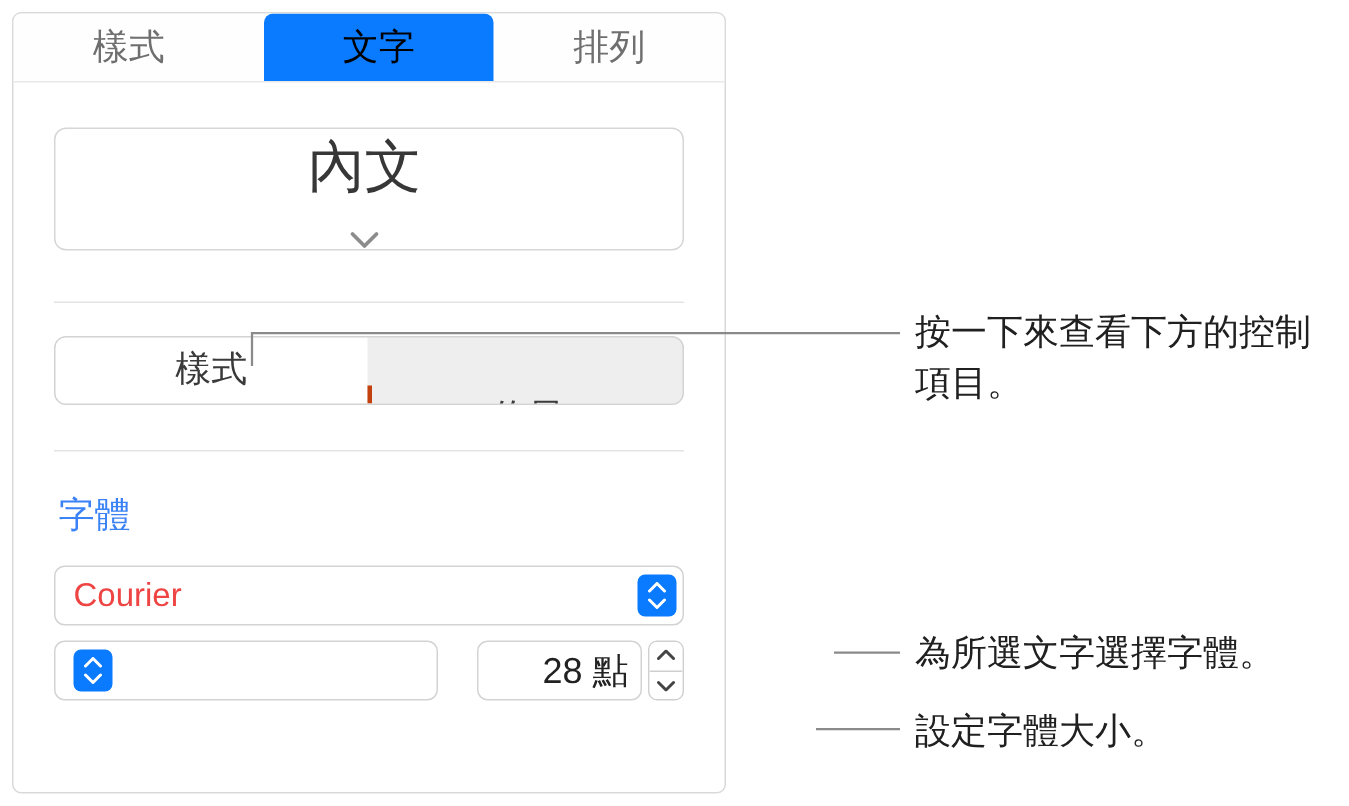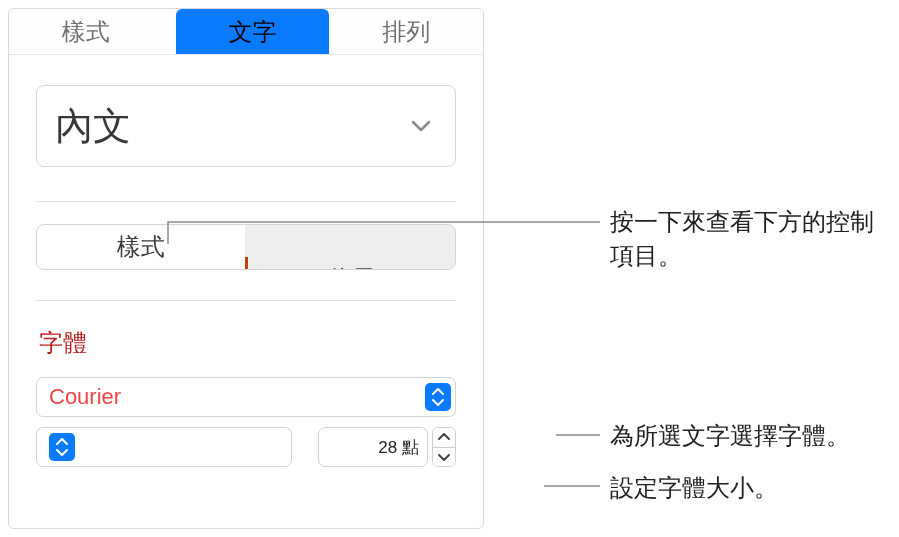--- a/index.html
+++ b/index.html
@@ -45,20 +45,21 @@
   .style-dropdown {
     margin: 30px 27px 0 27px;
     height: 82px;
     border: 1px solid #d6d6d6;
     border-radius: 8px;
     display: flex;
     align-items: center;
     justify-content: space-between;
     padding: 0 24px 0 18px;
     cursor: pointer;
+    flex-direction: column;
   }
   .style-dropdown-label {
     font-size: 38px;
     color: #373737;
     font-weight: 400;
   }
   .chevron {
     width: 20px; height: 12px;
     position: relative;
   }
@@ -99,21 +100,21 @@
     margin-top: 32px;
   }
   .hr2 {
     height: 1px;
     background: #e3e3e3;
     margin: 30px 27px 0 27px;
   }
   .section-label {
     margin: 26px 0 0 30px;
     font-size: 24px;
-    color: #b91c1c;
+    color: #3b82f6;
   }
   .font-row {
     margin: 18px 27px 0 27px;
   }
   .popup {
     display: flex;
     align-items: center;
     justify-content: space-between;
     border: 1px solid #d3d3d3;
     border-radius: 7px;
@@ -153,21 +154,21 @@
   .size-field {
     width: 110px;
     height: 40px;
     border: 1px solid #d3d3d3;
     border-radius: 7px;
     background:#fff;
     display:flex;
     align-items:center;
     justify-content:flex-end;
     padding: 0 8px 0 0;
-    font-size: 17px;
+    font-size: 24px;
     color:#222;
     cursor:text;
   }
   .stepper {
     width: 24px;
     height: 40px;
     display:flex;
     flex-direction:column;
     border: 1px solid #cfcfcf;
     border-radius: 6px;

